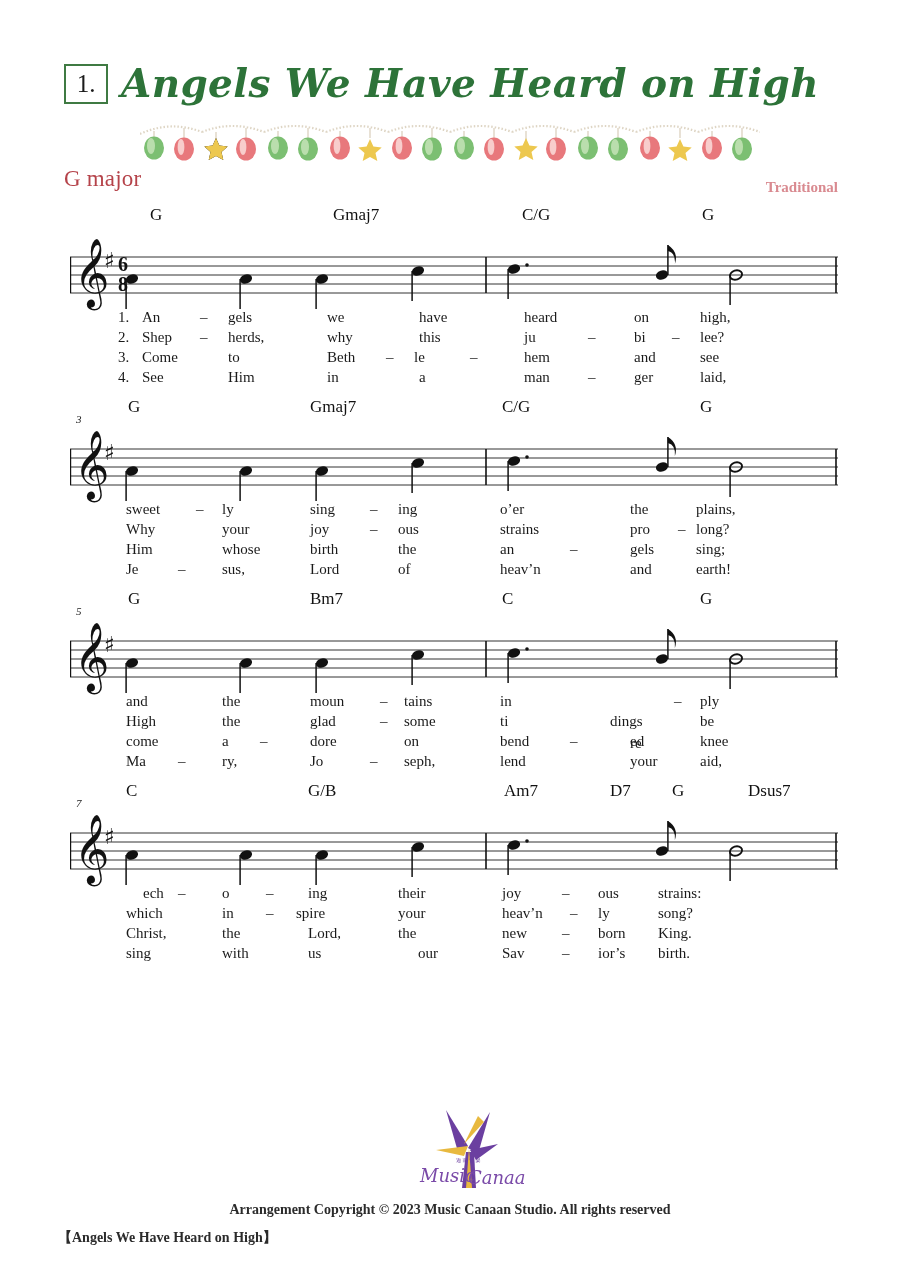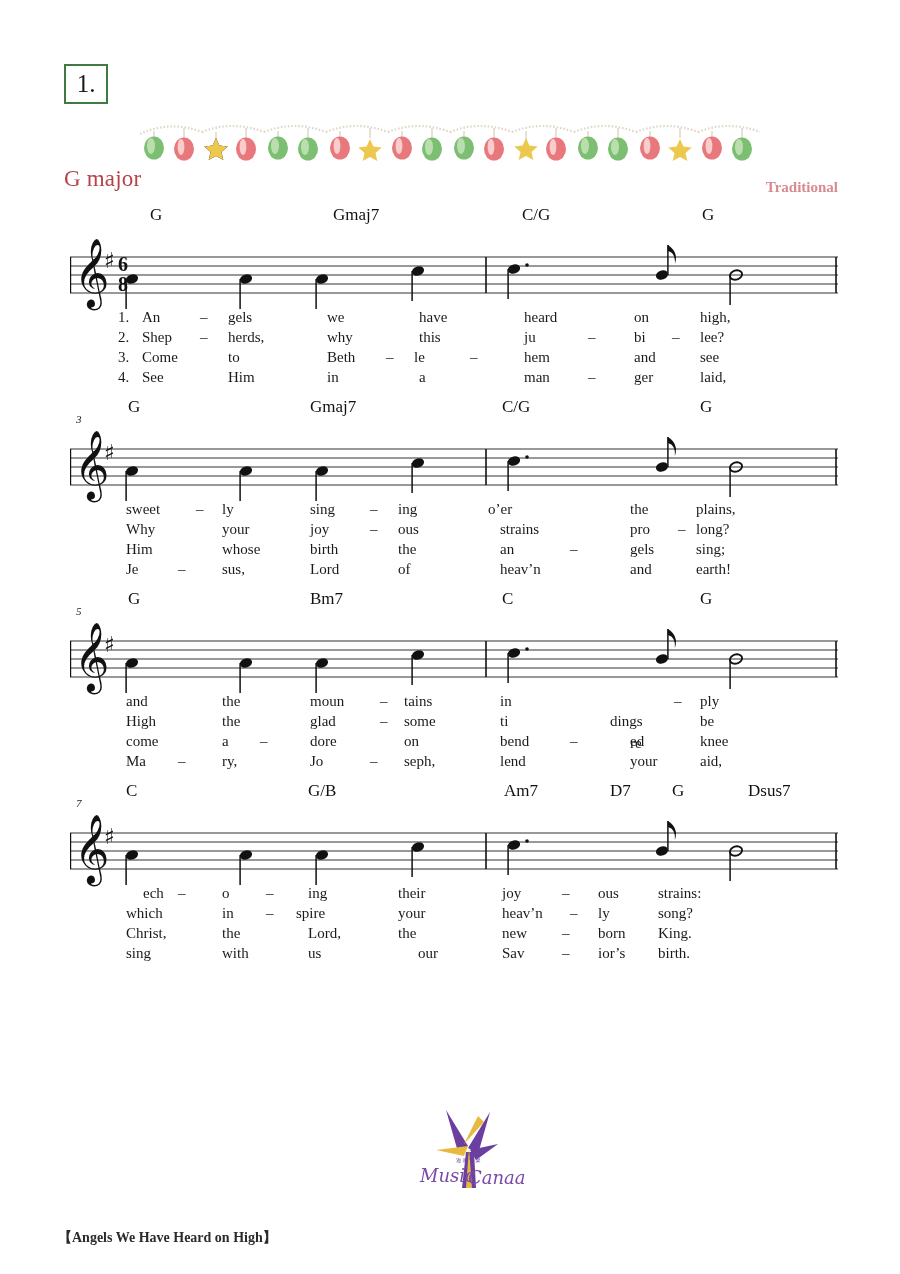--- a/index.html
+++ b/index.html
@@ -90,20 +90,21 @@
 </style>
 </head>
 <body>
 
 <div class="header">
 
   <div class="num-box">
     <span>1.</span>
   </div>
 
+  <div class="song-title">Angels We Have Heard on High</div>
 
   <div class="garland">
     <svg viewBox="0 0 620 48" preserveAspectRatio="none" aria-hidden="true">
       <g stroke="#ded5c4" stroke-width="2.2" fill="none" stroke-dasharray="1.5 2">
         <path d="M0,16 Q30,2 62,14"></path>
           <path d="M62,14 Q92,2 124,14"></path>
         <path d="M124,14 Q154,2 186,14"></path>
           <path d="M186,14 Q216,2 248,14"></path>
         <path d="M248,14 Q278,2 310,14"></path>
           <path d="M310,14 Q340,2 372,14"></path>
@@ -313,21 +314,21 @@
         </svg>
       </div>
       <div class="lyricblock">
         <div class="lyricline">
           <span class="syl" style="left: 126px;">sweet</span>
           <span class="syl" style="left: 196px;">–</span>
           <span class="syl" style="left: 222px;">ly</span>
           <span class="syl" style="left: 310px;">sing</span>
           <span class="syl" style="left: 370px;">–</span>
           <span class="syl" style="left: 398px;">ing</span>
-          <span class="syl" style="left: 488px;">o’er</span>
+          <span class="syl" style="left: 500px;">o’er</span>
           <span class="syl" style="left: 630px;">the</span>
           <span class="syl" style="left: 696px;">plains,</span>
         </div>
         <div class="lyricline">
           <span class="syl" style="left: 126px;">Why</span>
           <span class="syl" style="left: 222px;">your</span>
           <span class="syl" style="left: 310px;">joy</span>
           <span class="syl" style="left: 370px;">–</span>
           <span class="syl" style="left: 398px;">ous</span>
           <span class="syl" style="left: 500px;">strains</span>
@@ -541,14 +542,15 @@
       <path d="M30,48 L62,44 L58,54 Z" fill="#e8b93f"></path>
       <path d="M92,42 L64,48 L70,58 Z" fill="#6b3fa0"></path>
       <path d="M58,42 L72,14 L78,20 Z" fill="#e8b93f"></path>
       <path d="M60,50 L56,86 L70,86 L68,50 Z" fill="#6b3fa0"></path>
       <path d="M63,46 L60,86 L66,86 Z" fill="#e8b93f"></path>
       <text x="50" y="60" font-family="'Liberation Serif',serif" font-size="5" fill="#6b3fa0" letter-spacing="1.5">迦南音樂</text>
       <text x="14" y="80" font-family="'DejaVu Serif',serif" font-style="italic" font-size="18" fill="#7a4aa8">Music</text>
       <text x="62" y="82" font-family="'DejaVu Serif',serif" font-style="italic" font-size="18" fill="#7a4aa8">Canaan</text>
     </svg>
   </div>
+  <div class="copyright">Arrangement Copyright © 2023 Music Canaan Studio. All rights reserved</div>
   <div class="footer-song">【Angels We Have Heard on High】</div>
 </div>
 
 </body></html>

